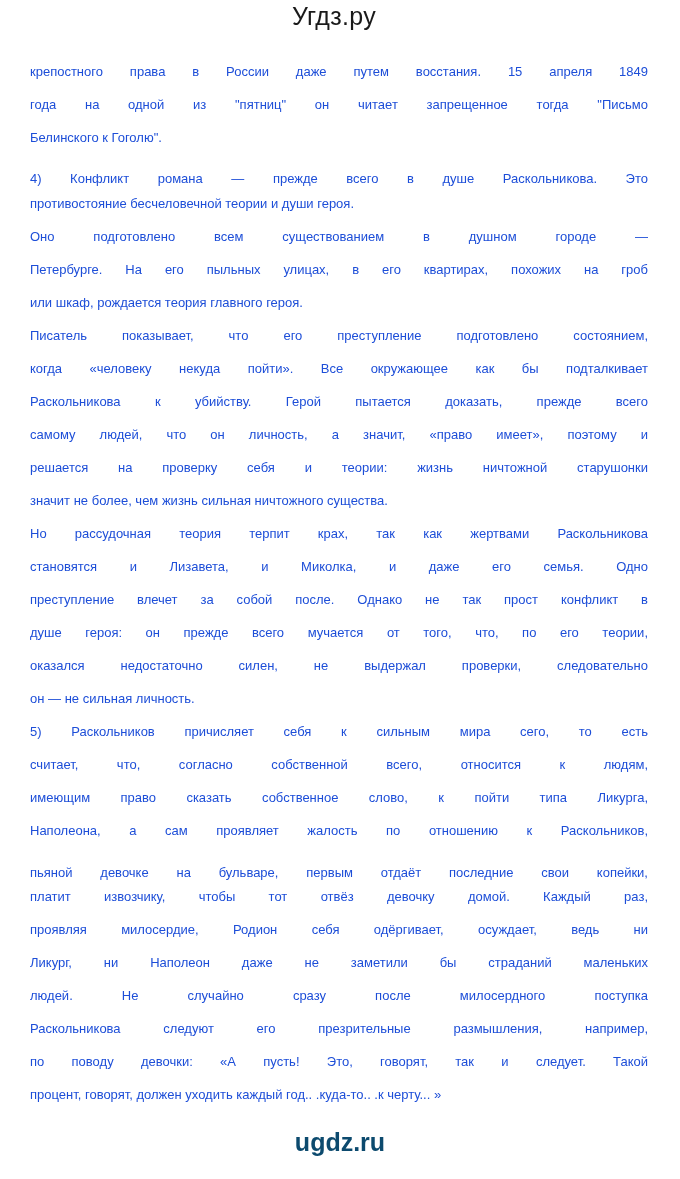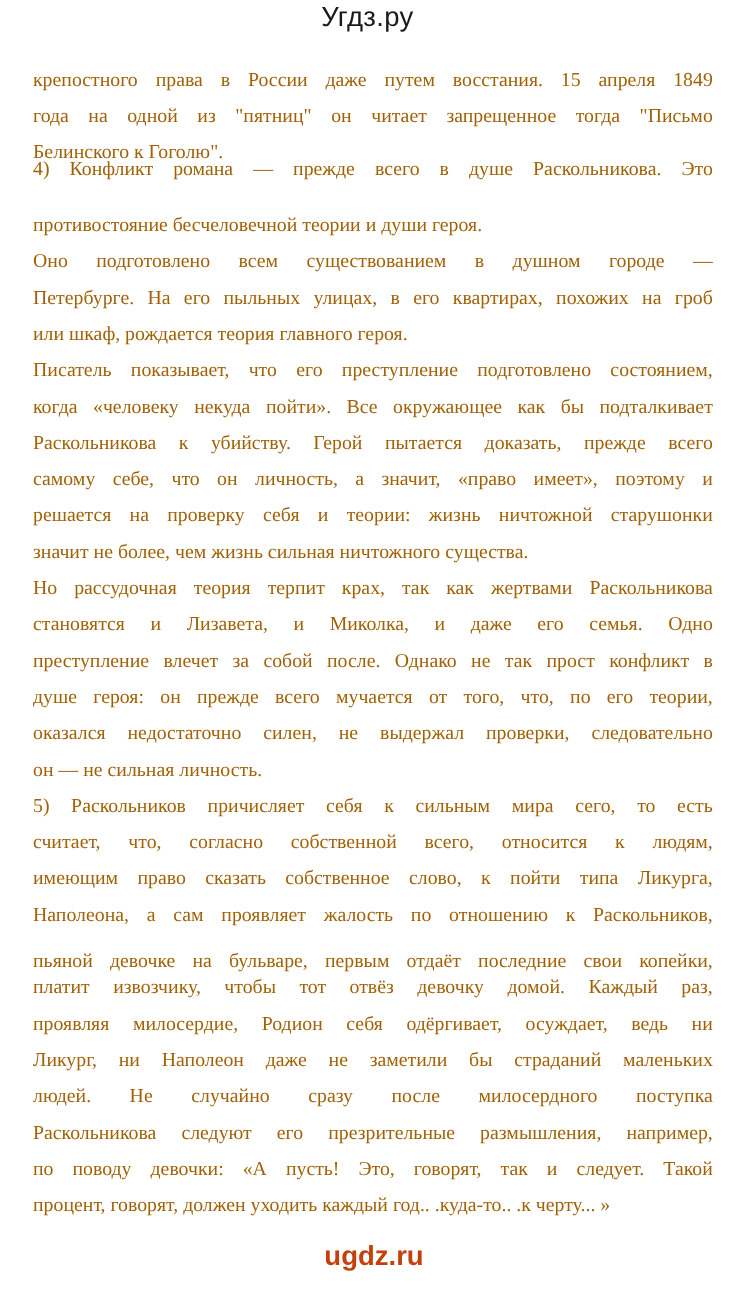--- a/index.html
+++ b/index.html
@@ -28,56 +28,56 @@
     }
     .site-footer {
       position: absolute;
       top: 1128px;
       left: 0;
       width: 680px;
       text-align: center;
       font-family: "Liberation Sans", "DejaVu Sans", sans-serif;
       font-weight: bold;
       font-size: 25px;
-      color: #c2410c;
+      color: #0c4a6e;
     }
     .line {
       position: absolute;
       left: 30px;
       width: 618px;
-      font-family: Liberation Serif, serif;
-      font-size: 18px;
+      font-family: Liberation Sans, sans-serif;
+      font-size: 13px;
       line-height: 24px;
       white-space: nowrap;
       text-align: justify;
       text-align-last: justify;
-      color: #a16207;
+      color: #1d4ed8;
     }
     .line.last {
       text-align-last: left;
     }
   </style>
 </head>
 <body>
 
 <div class="site-header">Угдз.ру</div>
 
 <div>
   <div class="line" style="top:60px">крепостного права в России даже путем восстания. 15 апреля 1849</div>
   <div class="line" style="top:93px">года на одной из "пятниц" он читает запрещенное тогда "Письмо</div>
   <div class="line last" style="top:126px">Белинского к Гоголю".</div>
-  <div class="line" style="top:141px">4) Конфликт романа — прежде всего в душе Раскольникова. Это</div>
+  <div class="line" style="top:167px">4) Конфликт романа — прежде всего в душе Раскольникова. Это</div>
   <div class="line last" style="top:192px">противостояние бесчеловечной теории и души героя.</div>
   <div class="line" style="top:225px">Оно подготовлено всем существованием в душном городе —</div>
   <div class="line" style="top:258px">Петербурге. На его пыльных улицах, в его квартирах, похожих на гроб</div>
   <div class="line last" style="top:291px">или шкаф, рождается теория главного героя.</div>
   <div class="line" style="top:324px">Писатель показывает, что его преступление подготовлено состоянием,</div>
   <div class="line" style="top:357px">когда «человеку некуда пойти». Все окружающее как бы подталкивает</div>
   <div class="line" style="top:390px">Раскольникова к убийству. Герой пытается доказать, прежде всего</div>
-  <div class="line" style="top:423px">самому себе, что он личность, а значит, «право имеет», поэтому и</div>
+  <div class="line" style="top:423px">самому людей, что он личность, а значит, «право имеет», поэтому и</div>
   <div class="line" style="top:456px">решается на проверку себя и теории: жизнь ничтожной старушонки</div>
   <div class="line last" style="top:489px">значит не более, чем жизнь сильная ничтожного существа.</div>
   <div class="line" style="top:522px">Но рассудочная теория терпит крах, так как жертвами Раскольникова</div>
   <div class="line" style="top:555px">становятся и Лизавета, и Миколка, и даже его семья. Одно</div>
   <div class="line" style="top:588px">преступление влечет за собой после. Однако не так прост конфликт в</div>
   <div class="line" style="top:621px">душе героя: он прежде всего мучается от того, что, по его теории,</div>
   <div class="line" style="top:654px">оказался недостаточно силен, не выдержал проверки, следовательно</div>
   <div class="line last" style="top:687px">он — не сильная личность.</div>
   <div class="line" style="top:720px">5) Раскольников причисляет себя к сильным мира сего, то есть</div>
   <div class="line" style="top:753px">считает, что, согласно собственной всего, относится к людям,</div>

